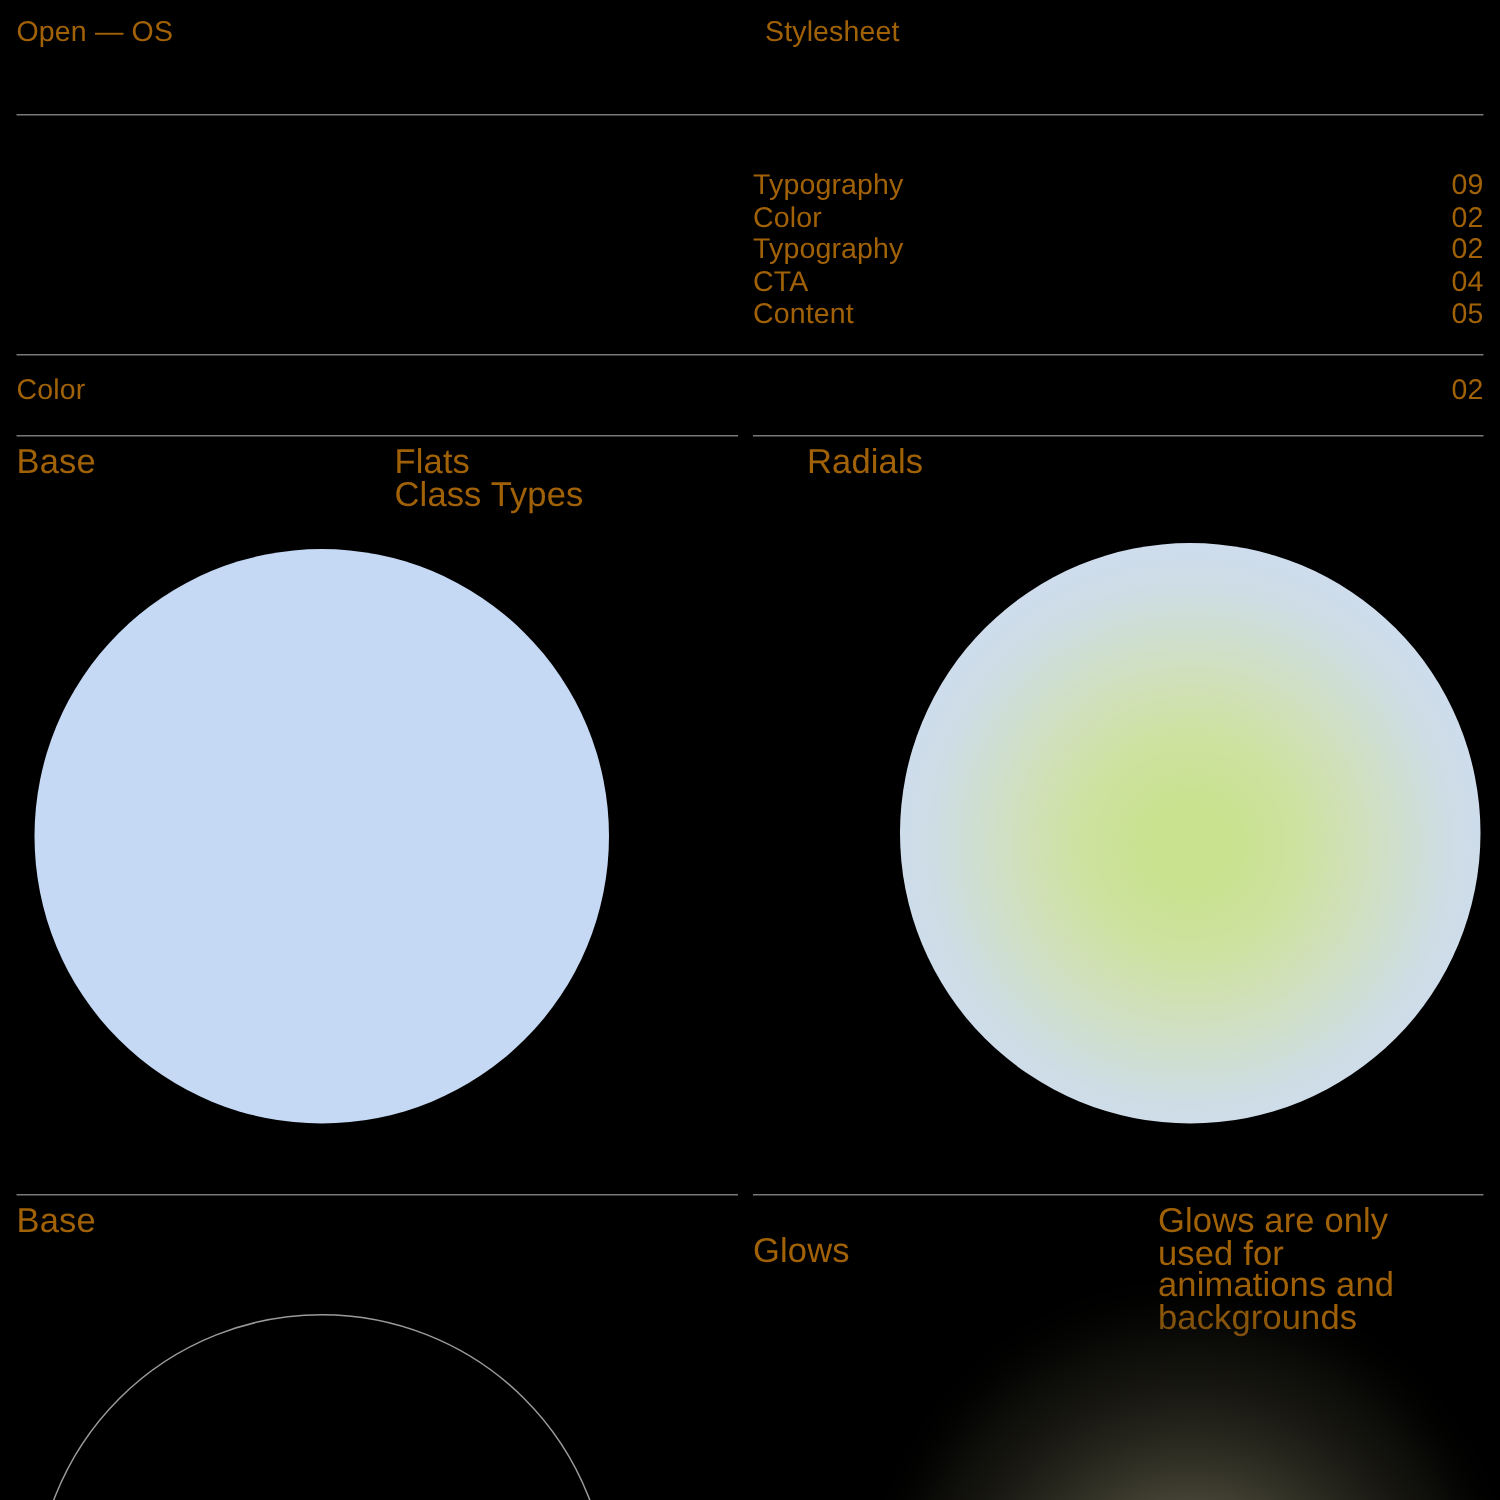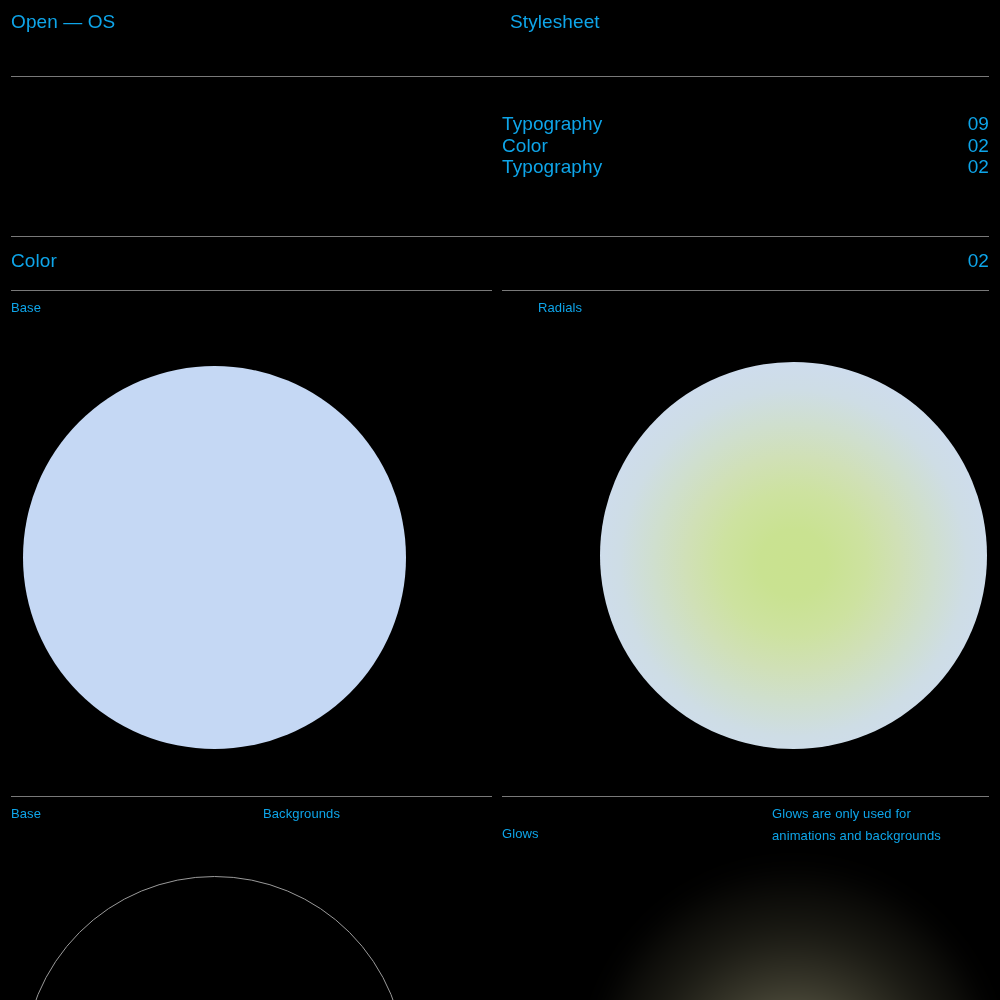--- a/index.html
+++ b/index.html
@@ -24,21 +24,21 @@
     width: 1000px;
     height: 1000px;
   }
 
   
   .t {
     font-family: "Liberation Sans", sans-serif;
     font-size: 19px;
     line-height: 21.5px;
     letter-spacing: 0.1px;
-    color: #0ea5e9;
+    color: #a16207;
     white-space: pre-wrap;
   }
 
   
   .rule {
     position: absolute;
     height: 1px;
     background: #8e8e8e;
     opacity: 0.85;
   }
@@ -73,21 +73,21 @@
     top: 250px;
     width: 978px;
     display: flex;
     justify-content: space-between;
     align-items: baseline;
   }
 
   
   .col-label {
     position: absolute;
-    font-size: 13px;
+    font-size: 23px;
     line-height: 21.5px;
   }
 
   
   .circle {
     position: absolute;
     border-radius: 50%;
   }
   .circle-flat {
     left: 23px;
@@ -162,44 +162,53 @@
       <span class="t index-num">09</span>
     </div>
     <div class="index-row">
       <span class="t">Color</span>
       <span class="t index-num">02</span>
     </div>
     <div class="index-row">
       <span class="t">Typography</span>
       <span class="t index-num">02</span>
     </div>
+    <div class="index-row">
+      <span class="t">CTA</span>
+      <span class="t index-num">04</span>
+    </div>
+    <div class="index-row">
+      <span class="t">Content</span>
+      <span class="t index-num">05</span>
+    </div>
   </div>
 
   <div class="rule rule-full" style="top:236px;"></div>
 
   <div class="sec-title">
     <span class="t">Color</span>
     <span class="t index-num">02</span>
   </div>
 
   <div class="rule rule-left" style="top:290px;"></div>
   <div class="rule rule-right" style="top:290px;"></div>
 
   <div class="t col-label" style="left:11px;  top:297px;">Base</div>
+  <div class="t col-label" style="left:263px; top:297px; width:215px;">Flats
+Class Types</div>
 
   <div class="t col-label" style="left:502px; top:297px;margin-left:36px;">Radials</div>
 
   <div class="circle circle-flat"></div>
   <div class="circle circle-radial"></div>
 
   <div class="rule rule-left" style="top:796px;"></div>
   <div class="rule rule-right" style="top:796px;"></div>
 
   <div class="t col-label" style="left:11px;  top:803px;">Base</div>
-  <div class="t col-label" style="left:263px; top:803px; width:215px;">Backgrounds</div>
 
   <div class="t col-label" style="left:502px; top:803px;margin-top:20px;">Glows</div>
   <div class="t col-label" style="left:757px; top:803px; width:200px;margin-left:15px;">Glows are only used for animations and backgrounds</div>
 
   <div class="clip">
     <div class="circle circle-outline"></div>
     <div class="glow"></div>
   </div>
 
 </div>

